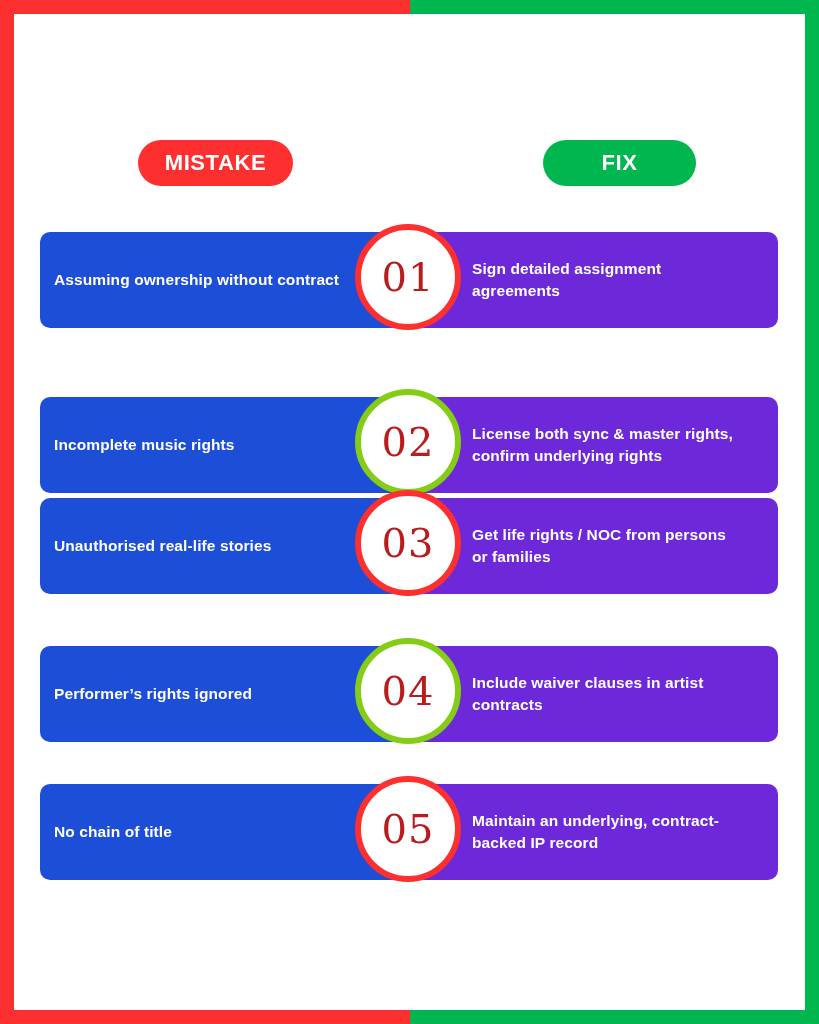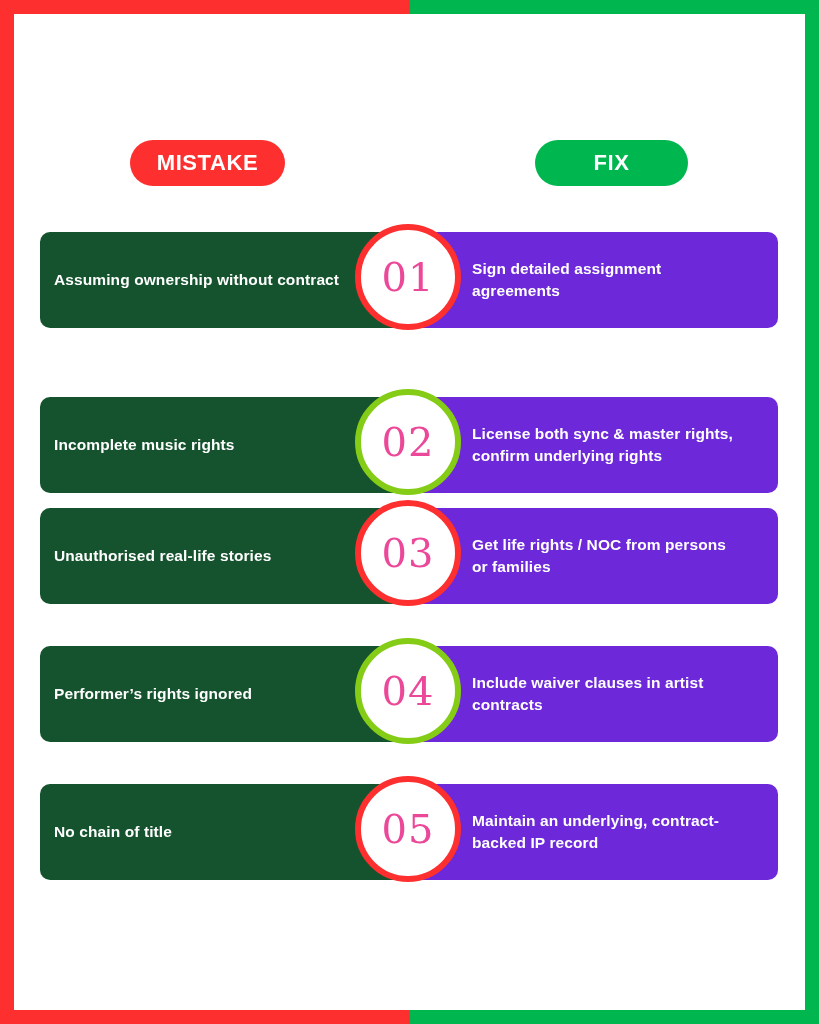--- a/index.html
+++ b/index.html
@@ -36,21 +36,21 @@
     left: 14px;
     top: 14px;
     width: 791px;
     height: 996px;
     background: #ffffff;
   }
 
   
   .pill-row {
     position: absolute;
-    left: 0;
+    left: 8px;
     top: 126px;
     width: 626px;
     height: 56px;
     padding-left: 12px;
   }
   .pill {
     position: absolute;
     height: 46px;
     border-radius: 23px;
     color: #ffffff;
@@ -93,21 +93,21 @@
     top: 0;
     height: 96px;
     box-sizing: border-box;
     display: flex;
     align-items: center;
     color: #ffffff;
   }
   .bar-mistake {
     left: 26px;
     width: 398px;
-    background: #14532d;
+    background: #1d4ed8;
     border-radius: 10px;
     padding-right: 74px;
     padding-left: 14px;
   }
   .bar-fix {
     left: 398px;
     width: 366px;
     background: #6d28d9;
     border-radius: 10px;
     padding-left: 60px;
@@ -133,21 +133,21 @@
     display: flex;
     align-items: center;
     justify-content: center;
     z-index: 5;
   }
   .badge-red   { border: 6px solid #FD2F2F; }
   .badge-green { border: 6px solid #84cc16; }
   .badge-num {
     font-family: "DejaVu Serif", serif;
     font-size: 40px;
-    color: #ec4899;
+    color: #b91c1c;
     letter-spacing: 1px;
     line-height: 1;
   }
 </style>
 </head>
 <body>
 
 <div class="page">
 
   <div class="frame-red"></div>
@@ -180,21 +180,21 @@
           <div class="bar bar-mistake">
             <div class="bar-text">Incomplete music rights</div>
           </div>
           <div class="bar bar-fix">
             <div class="bar-text">License both sync &amp; master rights, confirm underlying rights</div>
           </div>
           <div class="badge badge-green">
             <span class="badge-num">02</span>
           </div>
         </div>
-        <div class="row" style="top: 494px;">
+        <div class="row" style="top: 484px;">
           <div class="bar bar-mistake">
             <div class="bar-text">Unauthorised real-life stories</div>
           </div>
           <div class="bar bar-fix">
             <div class="bar-text">Get life rights / NOC from persons or families</div>
           </div>
           <div class="badge badge-red">
             <span class="badge-num">03</span>
           </div>
         </div>

